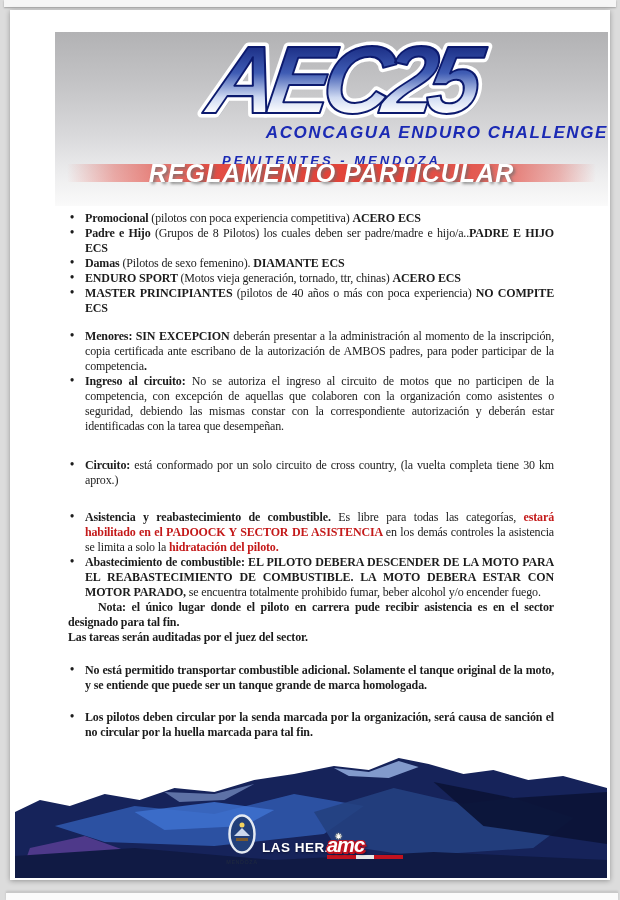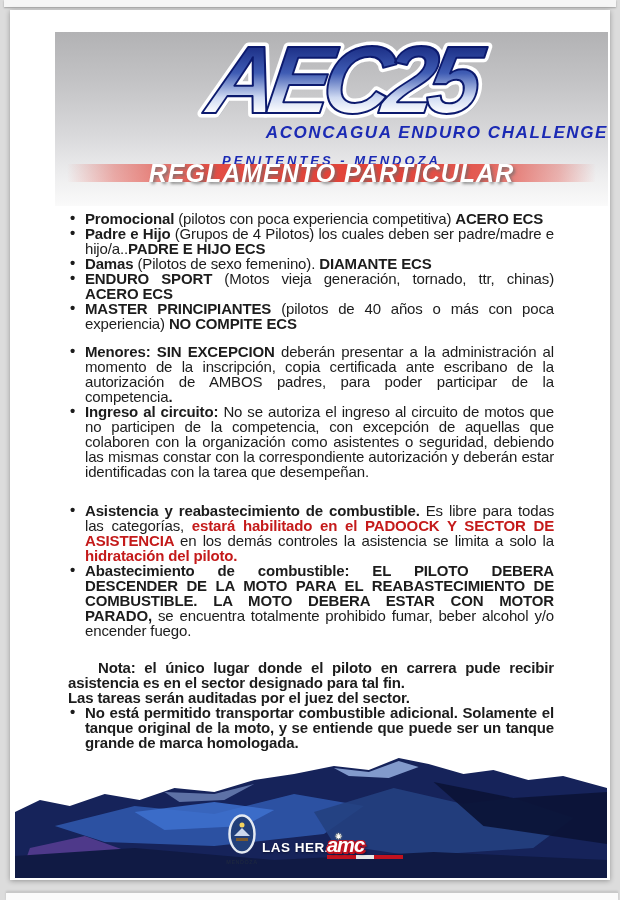--- a/index.html
+++ b/index.html
@@ -26,21 +26,21 @@
   .banner { position:absolute; left:12px; right:12px; top:132px; height:18px;
     display:flex; align-items:center; justify-content:center;
     background:linear-gradient(90deg, rgba(226,66,56,0) 0%, rgba(226,66,56,.40) 9%,
       rgba(226,66,56,.92) 26%, #e2443a 45%, #e2443a 62%, rgba(226,66,56,.85) 78%,
       rgba(226,66,56,.35) 93%, rgba(226,66,56,0) 100%); }
   .banner-text { color:#fff; font-weight:bold; font-style:italic; font-size:25px;
     letter-spacing:1px; text-shadow:2px 2px 3px rgba(110,110,110,.75); white-space:nowrap; }
 
   
   .doc { position:absolute; top:196px; left:58px; right:56px;
-    font-size:15px; line-height:15px; letter-spacing:-0.15px; color:#1c1c1c; }
+    font-size:12px; line-height:15px; letter-spacing:-0.15px; color:#1c1c1c;font-family:Liberation Serif, serif; }
   .doc .blk { margin:0; }
   ul.list { list-style:none; margin:0; padding:0; }
   ul.indent0 { margin-left:1px; }
   ul.indent1 { margin-left:18px; }
   li { position:relative; padding-left:17px; text-align:justify; }
   li::before { content:"\2022"; position:absolute; left:2px; top:-1px; font-weight:bold; }
   p.para { text-align:justify; }
   p.indent1 { margin-left:35px; }
   p.note { text-indent:30px; }
   .b { font-weight:bold; }
@@ -98,28 +98,31 @@
     <div class="event-title">ACONCAGUA ENDURO CHALLENGE</div>
     <div class="event-subtitle">PENITENTES - MENDOZA</div>
     <div class="banner">
       <span class="banner-text">REGLAMENTO PARTICULAR</span>
     </div>
   </div>
 
   <div class="doc">
       <ul class="blk list indent0">
         <li><span class="b">Promocional </span><span>(pilotos con poca experiencia competitiva) </span><span class="b">ACERO ECS</span></li>
-        <li><span class="b">Padre e Hijo </span><span>(Grupos de 4 Pilotos) los cuales deben ser padre/madre e hijo/a..</span><span class="b">PADRE E HIJO ECS</span></li>
+        <li><span class="b">Padre e Hijo </span><span>(Grupos de 8 Pilotos) los cuales deben ser padre/madre e hijo/a..</span><span class="b">PADRE E HIJO ECS</span></li>
         <li><span class="b">Damas </span><span>(Pilotos de sexo femenino). </span><span class="b">DIAMANTE ECS</span></li>
         <li><span class="b">ENDURO SPORT </span><span>(Motos vieja generación, tornado, ttr, chinas) </span><span class="b">ACERO ECS</span></li>
         <li><span class="b">MASTER PRINCIPIANTES </span><span>(pilotos de 40 años o más con poca experiencia) </span><span class="b">NO COMPITE ECS</span></li>
       </ul>
       <ul class="blk list indent1">
         <li><span class="b">Menores: SIN EXCEPCION </span><span>deberán presentar a la administración al momento de la inscripción, copia certificada ante escribano de la autorización de AMBOS padres, para poder participar de la competencia</span><span class="b">.</span></li>
         <li><span class="b">Ingreso al circuito: </span><span>No se autoriza el ingreso al circuito de motos que no participen de la competencia, con excepción de aquellas que colaboren con la organización como asistentes o seguridad, debiendo las mismas constar con la correspondiente autorización y deberán estar identificadas con la tarea que desempeñan.</span></li>
+      </ul>
+      <ul class="blk list indent0">
+        <li><span class="b">Circuito: </span><span>está conformado por un solo circuito de cross country, (la vuelta completa tiene 30 km aprox.)</span></li>
       </ul>
       <ul class="blk list indent1">
         <li><span class="b">Asistencia y reabastecimiento de combustible. </span><span>Es libre para todas las categorías, </span><span class="r">estará habilitado en el PADOOCK Y SECTOR DE ASISTENCIA </span><span>en los demás controles la asistencia se limita a solo la </span><span class="r">hidratación del piloto.</span></li>
         <li><span class="b">Abastecimiento de combustible: EL PILOTO DEBERA DESCENDER DE LA MOTO PARA EL REABASTECIMIENTO DE COMBUSTIBLE. LA MOTO DEBERA ESTAR CON MOTOR PARADO, </span><span>se encuentra totalmente prohibido fumar, beber alcohol y/o encender fuego.</span></li>
       </ul>
       <p class="blk para indent1 note"><span class="b">Nota: el único lugar donde el piloto en carrera pude recibir asistencia es en el sector designado para tal fin.</span></p>
       <p class="blk para indent1"><span class="b">Las tareas serán auditadas por el juez del sector.</span></p>
       <ul class="blk list indent1">
         <li><span class="b">No está permitido transportar combustible adicional. Solamente el tanque original de la moto, y se entiende que puede ser un tanque grande de marca homologada.</span></li>
       </ul>

